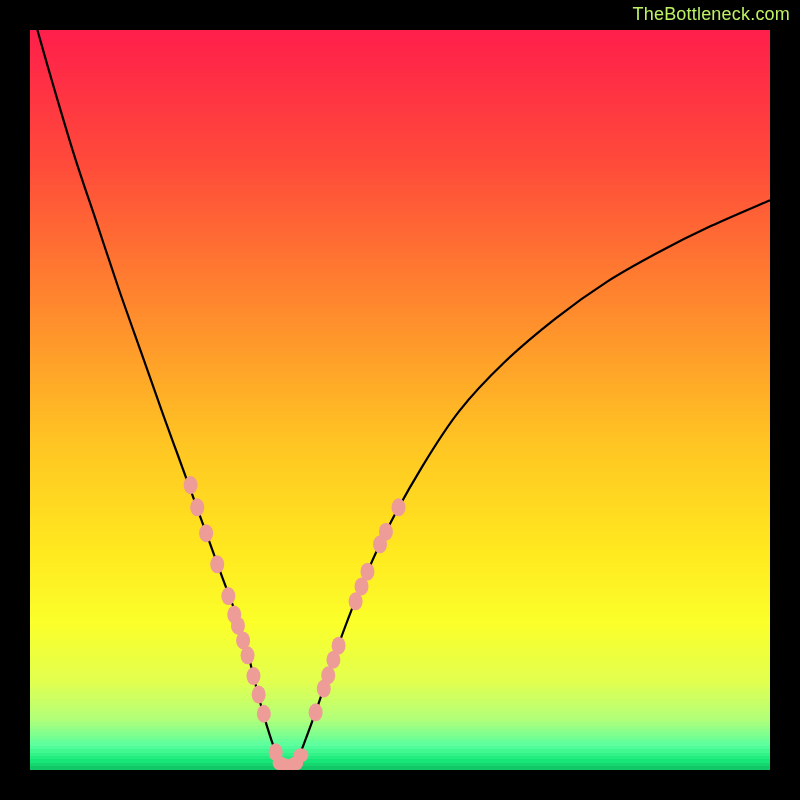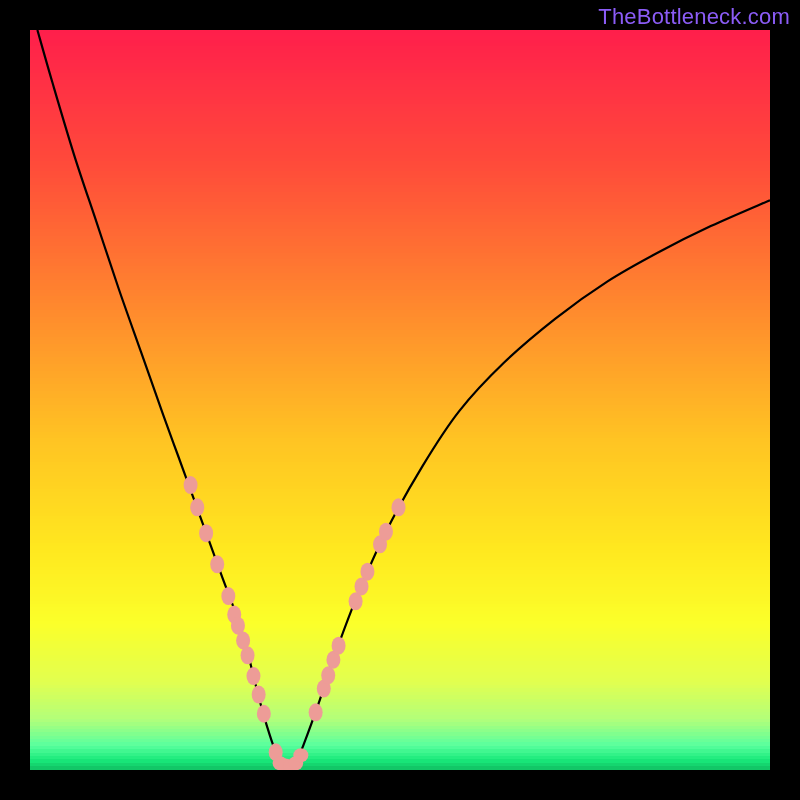--- a/index.html
+++ b/index.html
@@ -27,22 +27,22 @@
   }
   .gradient-rect {
     position: absolute;
     left: 0;
     width: 100%;
   }
   .watermark {
     position: absolute;
     top: 4px;
     right: 10px;
-    color: #8b5cf6;
-    font-size: 22px;
+    color: #bef264;
+    font-size: 18px;
     font-weight: 400;
     letter-spacing: 0.2px;
     text-align: center;
   }
   svg.curve-layer {
     position: absolute;
     left: 0; top: 0;
     width: 740px;
     height: 740px;
     overflow: visible;

